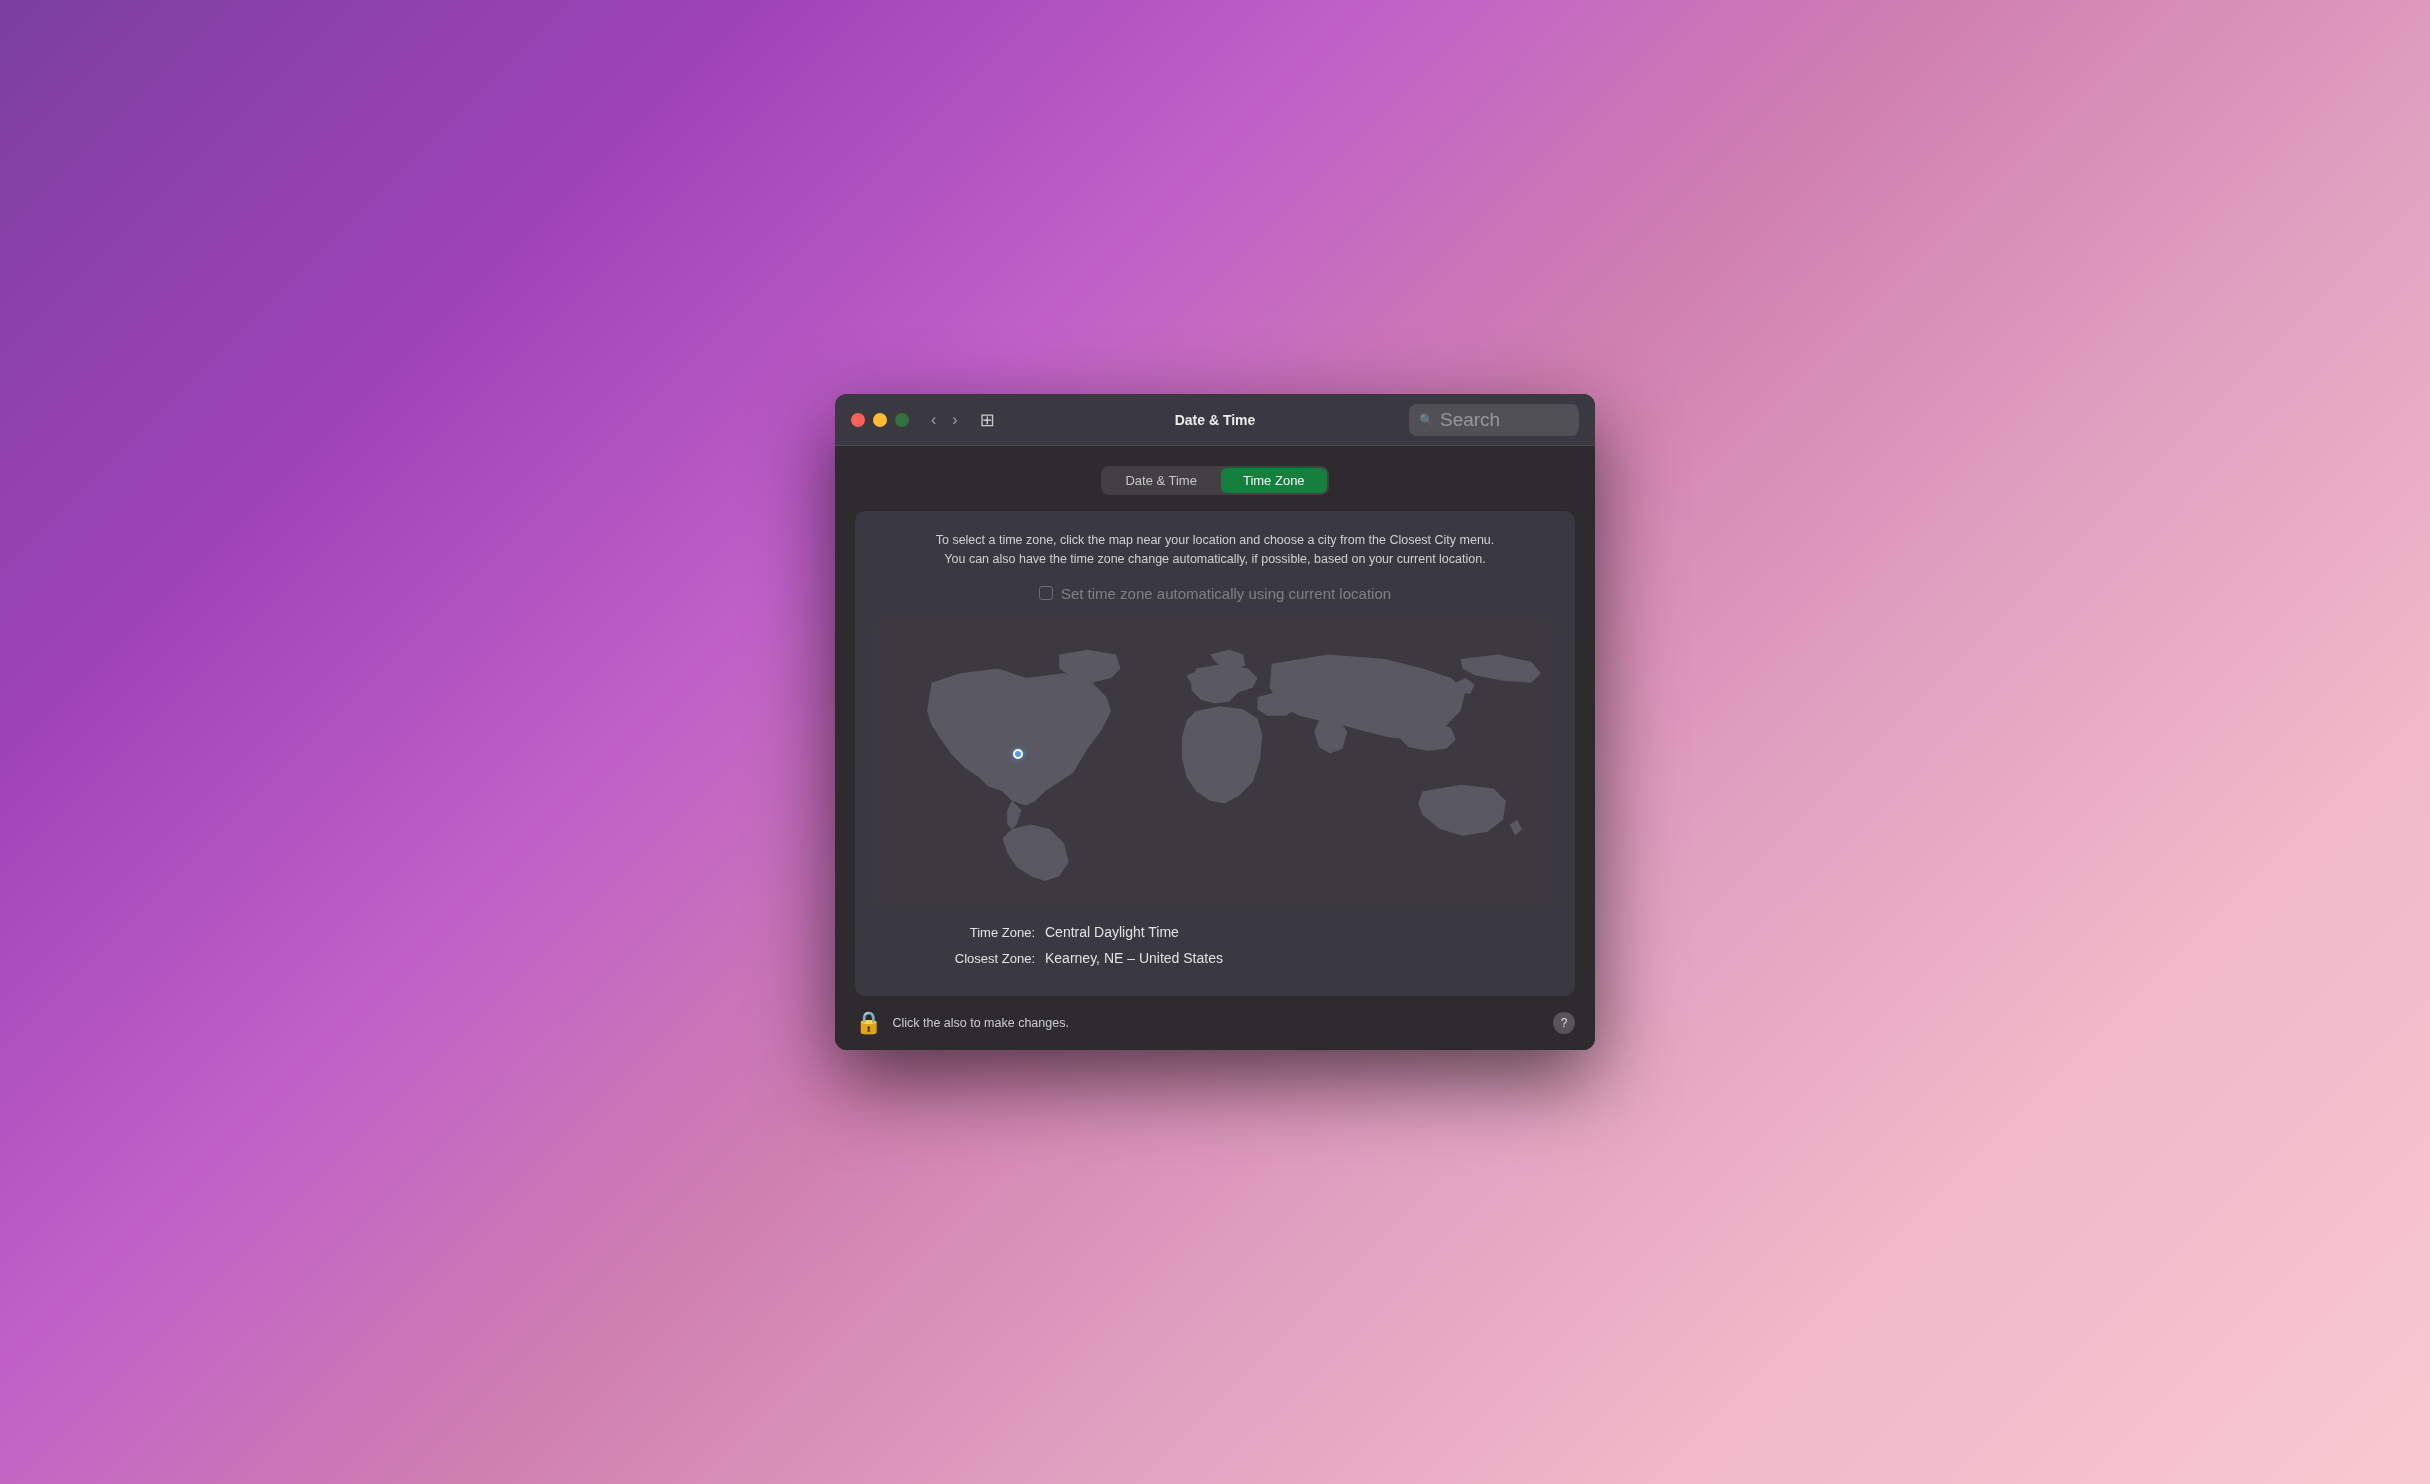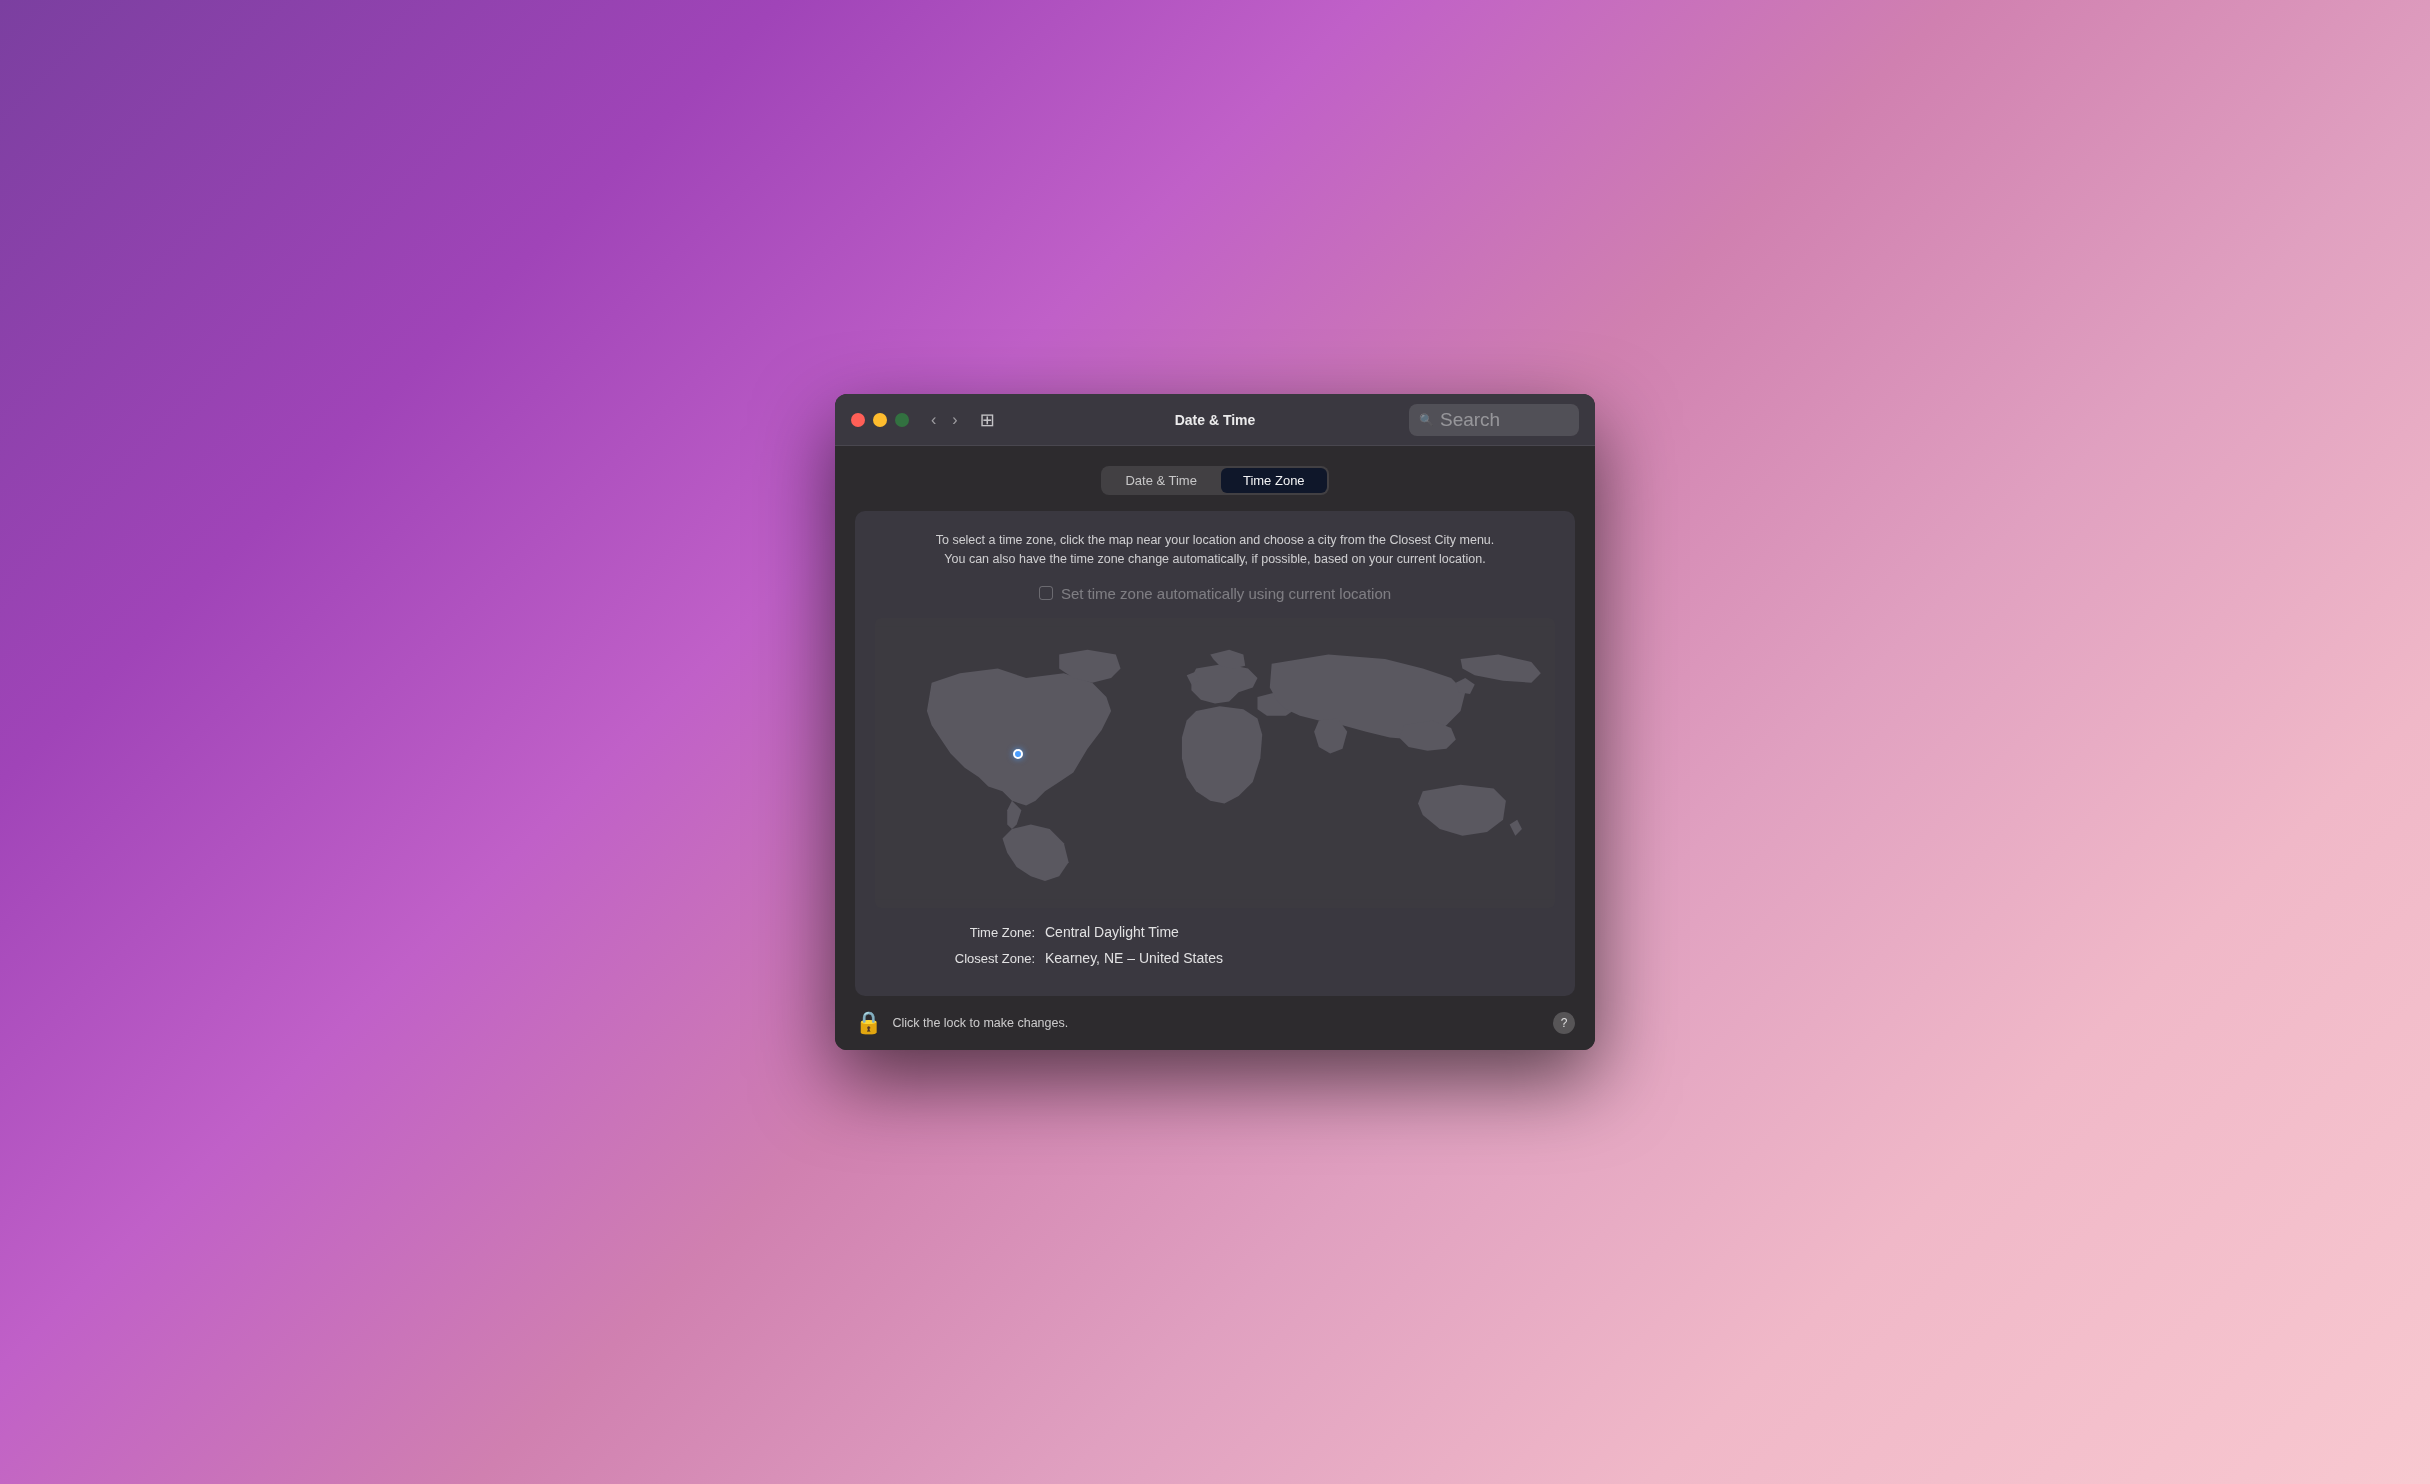--- a/index.html
+++ b/index.html
@@ -139,21 +139,21 @@
       cursor: pointer;
       border: none;
     }
 
     .tab.inactive {
       background: transparent;
       color: rgba(255,255,255,0.7);
     }
 
     .tab.active {
-      background: #0f172a;
+      background: #15803d;
       color: rgba(255,255,255,0.95);
     }
 
     
     .panel {
       background: #3a3840;
       border-radius: 10px;
       padding: 20px;
       margin-bottom: 0;
     }
@@ -359,16 +359,16 @@
       </div>
       <div class="info-row">
         <span class="info-label">Closest Zone:</span>
         <span class="info-value">Kearney, NE – United States</span>
       </div>
     </div>
   </div>
 
   <div class="footer">
     <span class="lock-icon">🔒</span>
-    <span class="lock-text">Click the lock to make changes.</span>
+    <span class="lock-text">Click the also to make changes.</span>
     <button class="help-btn">?</button>
   </div>
 </div>
 
 </body></html>

